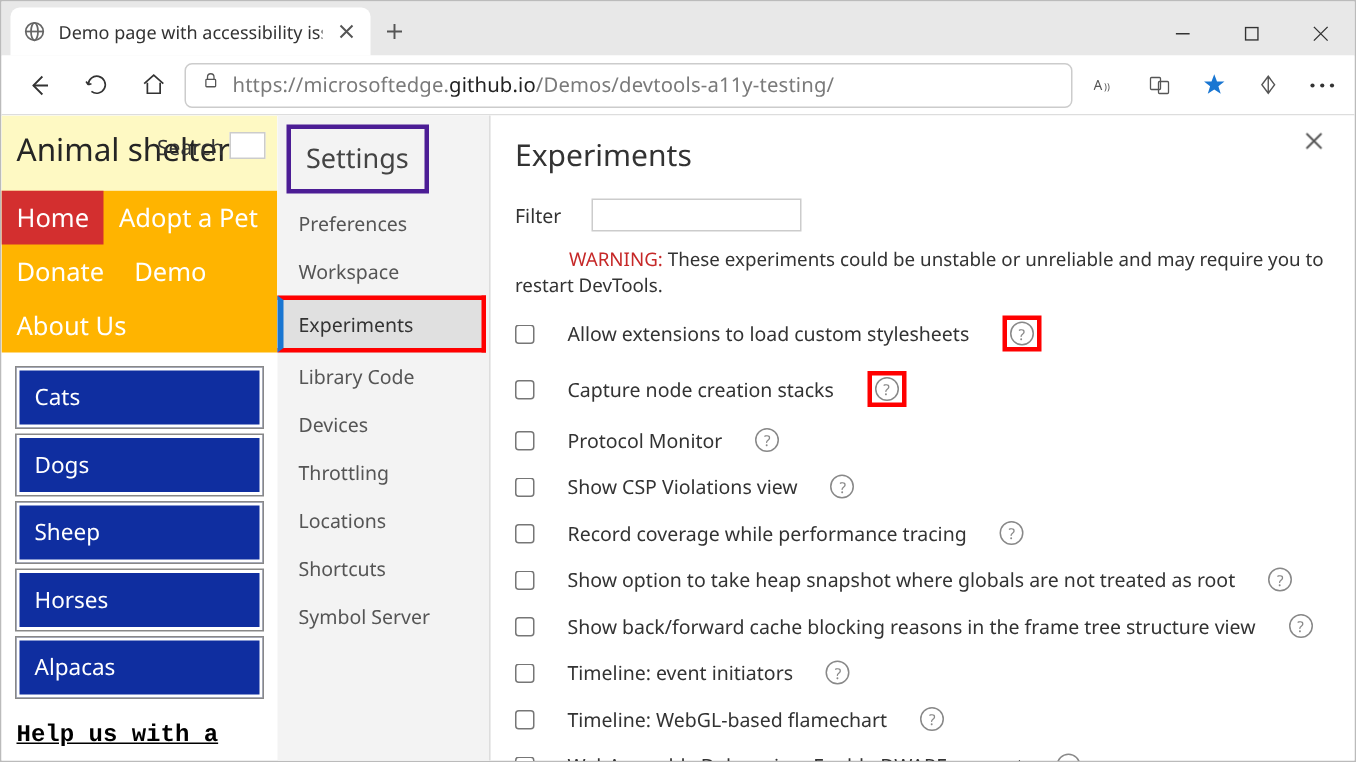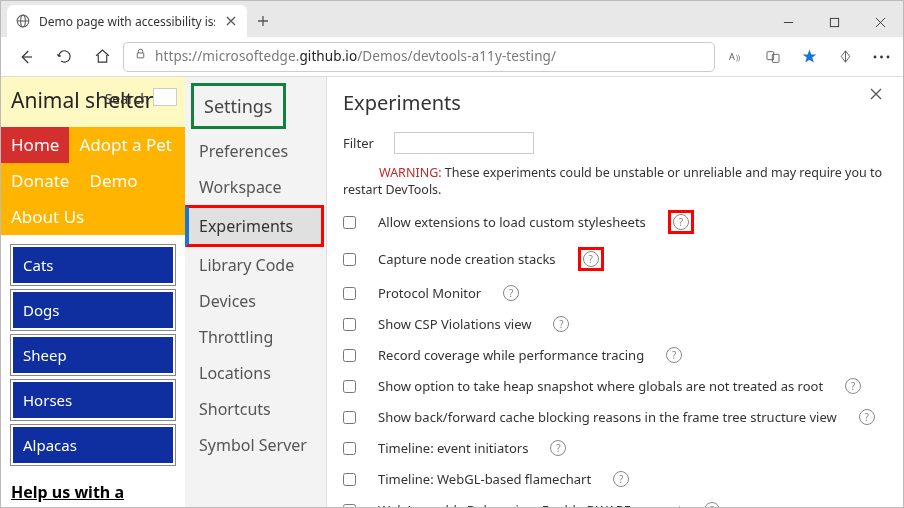--- a/index.html
+++ b/index.html
@@ -36,27 +36,27 @@
 .page::-webkit-scrollbar-thumb { background: #b0b0b0; }
 .hero { background: #fef9c3; padding: 10px 10px 14px; position: relative; }
 .hero-title { font-size: 21px; color: #252525; line-height: 1.25; }
 .search-label { position: absolute; top: 12px; right: 36px; font-size: 14px; color: #333; }
 .search-input { position: absolute; top: 11px; right: 8px; width: 24px; height: 18px; background: #fff; border: 1px solid #ccc; }
 .nav { background: #ffb400; display: flex; flex-wrap: wrap; }
 .nav a { padding: 6px 10px 7px; color: #fff; font-size: 17px; }
 .nav a.active { background: #d32f2f; }
 .animal-btns { padding: 10px; display: flex; flex-direction: column; gap: 5px; }
 .animal-btn { background: #0f2ea0; color: #fff; padding: 8px 10px; font-size: 15px; border: 2px solid #fff; outline: 1px solid #888; }
-.help-title { font-size: 16px; font-weight: bold; padding: 6px 10px; text-decoration: underline; }
+.help-title { font-size: 16px; font-weight: bold; padding: 6px 10px; text-decoration: underline; font-family: Liberation Mono, monospace; }
 
 
 .devtools { flex: 1; display: flex; min-height: 0; background: #fff; position: relative; }
 .settings-sidebar { width: 142px; background: #f3f3f3; border-right: 1px solid #ddd; display: flex; flex-direction: column; padding-top: 4px; }
-.settings-title { font-size: 18px; color: #444; padding: 8px 10px; border: 3px solid #15803d; margin: 2px 8px 4px 6px; width: fit-content; }
-.sb-item { padding: 7px 14px; font-size: 16px; color: #555; cursor: pointer; }
+.settings-title { font-size: 18px; color: #444; padding: 8px 10px; border: 3px solid #4c1d95; margin: 2px 8px 4px 6px; width: fit-content; }
+.sb-item { padding: 7px 14px; font-size: 13px; color: #555; cursor: pointer; }
 .sb-item.active { background: #e0e0e0; border-left: 4px solid #1976d2; color: #333; padding-left: 10px; border-top: 3px solid red; border-right: 3px solid red; border-bottom: 3px solid red; margin-right: 2px; }
 
 .settings-main { flex: 1; padding: 12px 16px 12px 16px; overflow-y: scroll; font-size: 13px; color: #333; }
 .settings-main::-webkit-scrollbar { width: 10px; }
 .settings-main::-webkit-scrollbar-track { background: #f5f5f5; }
 .settings-main::-webkit-scrollbar-thumb { background: #bbb; border-radius: 5px; }
 .close-settings { position: absolute; top: 8px; right: 18px; width: 18px; height: 18px; display: flex; align-items: center; justify-content: center; color: #555; font-size: 16px; }
 .exp-title { font-size: 20px; color: #333; margin-bottom: 16px; }
 .filter-row { display: flex; align-items: center; gap: 20px; margin-bottom: 10px; }
 .filter-input { border: 1px solid #ccc; width: 140px; height: 22px; padding: 0 4px; }

